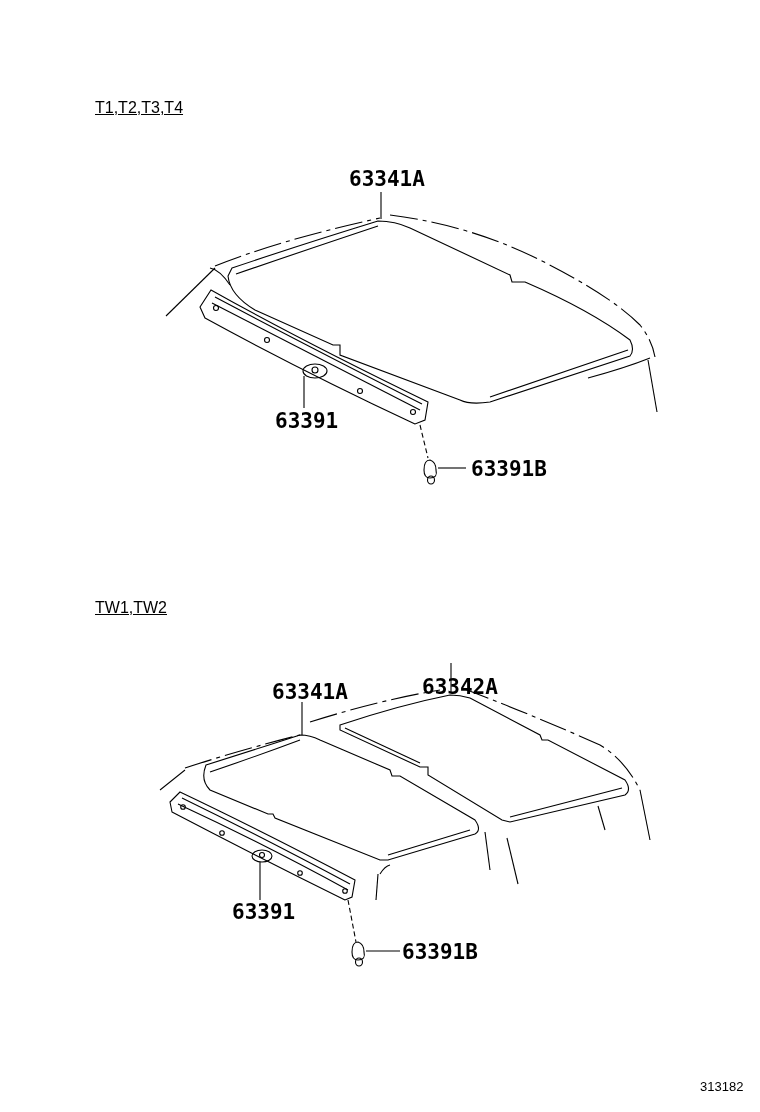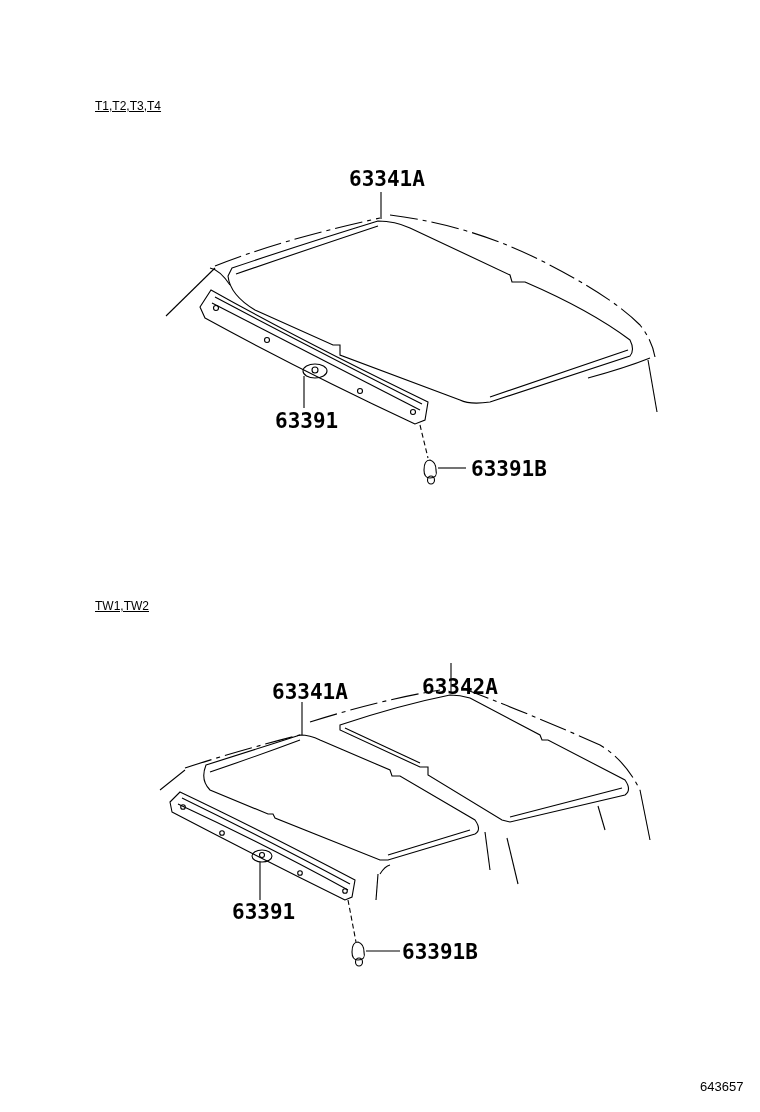--- a/index.html
+++ b/index.html
@@ -1,19 +1,19 @@
 <!DOCTYPE html>
 <html><head>
 <meta charset="utf-8">
 <style>
   html,body{margin:0;padding:0;background:#fff;}
   body{width:760px;height:1112px;position:relative;overflow:hidden;font-family:"DejaVu Sans Mono","Liberation Mono",monospace;color:#000;}
   svg.diagram{position:absolute;left:0;top:0;}
   .label{position:absolute;font-family:"DejaVu Sans Mono","Liberation Mono",monospace;font-weight:bold;font-size:21px;letter-spacing:0px;white-space:nowrap;line-height:1;}
-  .variant{position:absolute;font-family:"Liberation Sans","DejaVu Sans",sans-serif;font-size:12px;text-decoration:underline;white-space:nowrap;line-height:1;}
+  .variant{position:absolute;font-family:"Liberation Sans","DejaVu Sans",sans-serif;font-size:16px;text-decoration:underline;white-space:nowrap;line-height:1;}
   .ref{position:absolute;font-family:"Liberation Sans","DejaVu Sans",sans-serif;font-size:13px;white-space:nowrap;line-height:1;}
 </style>
 </head>
 <body>
 
 <svg class="diagram" width="760" height="1112" viewBox="0 0 760 1112" fill="none" stroke="#000" stroke-width="1.1">
 
   <g>
 
     <path d="M215 266 Q280 240 380 218" stroke-dasharray="28 5 4 5"></path>
@@ -94,13 +94,13 @@
 <div class="label" style="left:349px;top:169px;">63341A</div>
 <div class="label" style="left:275px;top:411px;">63391</div>
 <div class="label" style="left:471px;top:459px;">63391B</div>
 
 <div class="variant" style="left:95px;top:600px;">TW1,TW2</div>
 <div class="label" style="left:422px;top:677px;">63342A</div>
 <div class="label" style="left:272px;top:682px;">63341A</div>
 <div class="label" style="left:232px;top:902px;">63391</div>
 <div class="label" style="left:402px;top:942px;">63391B</div>
 
-<div class="ref" style="left:700px;top:1080px;">643657</div>
+<div class="ref" style="left:700px;top:1080px;">313182</div>
 
 </body></html>

